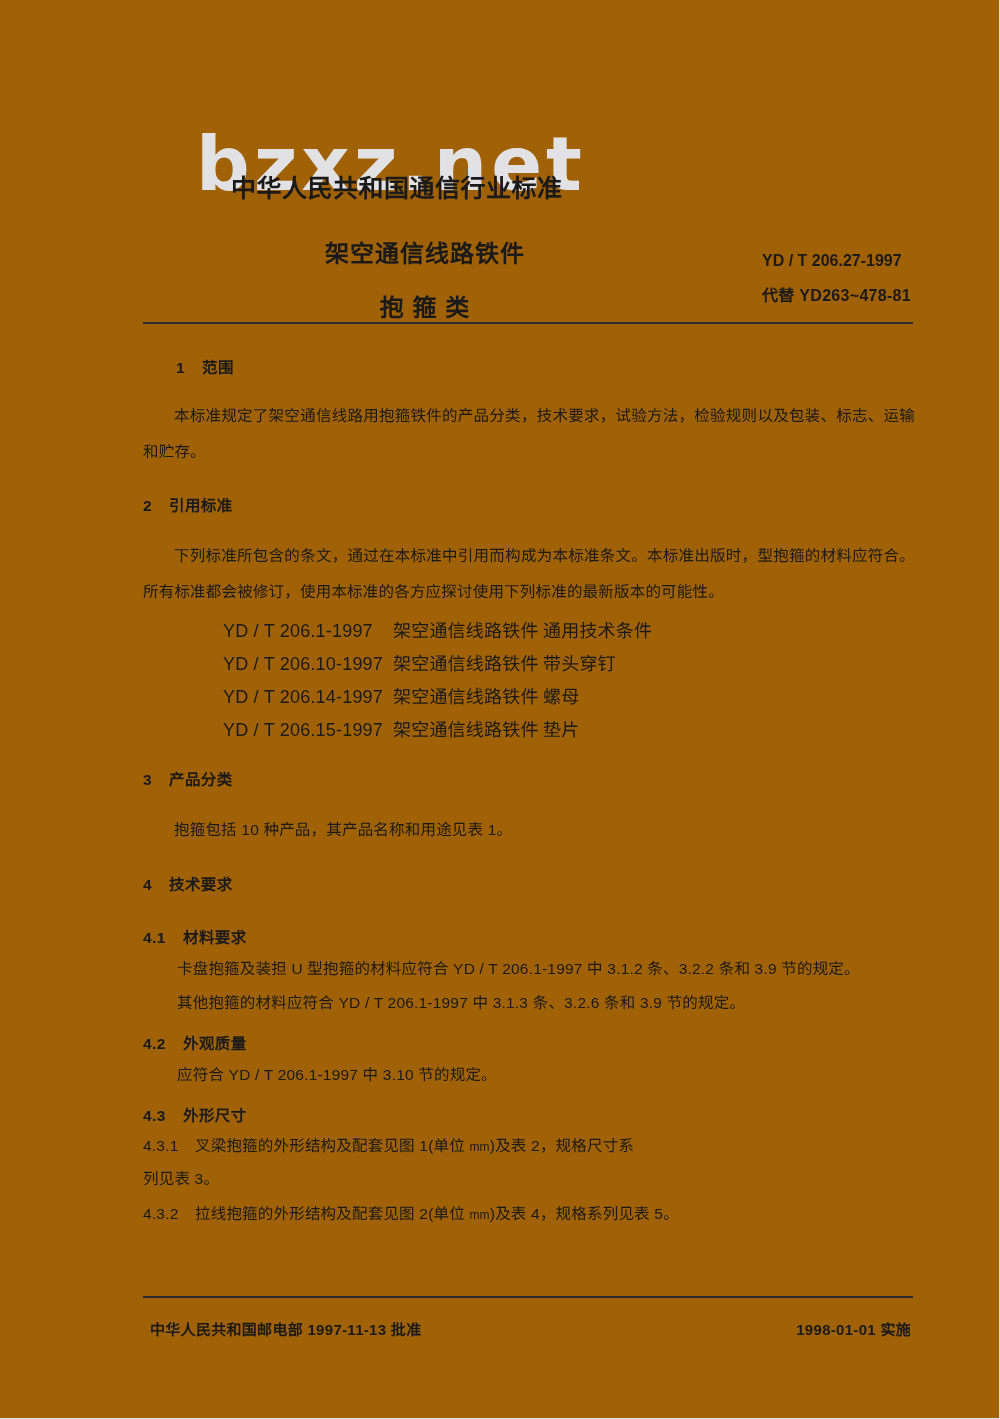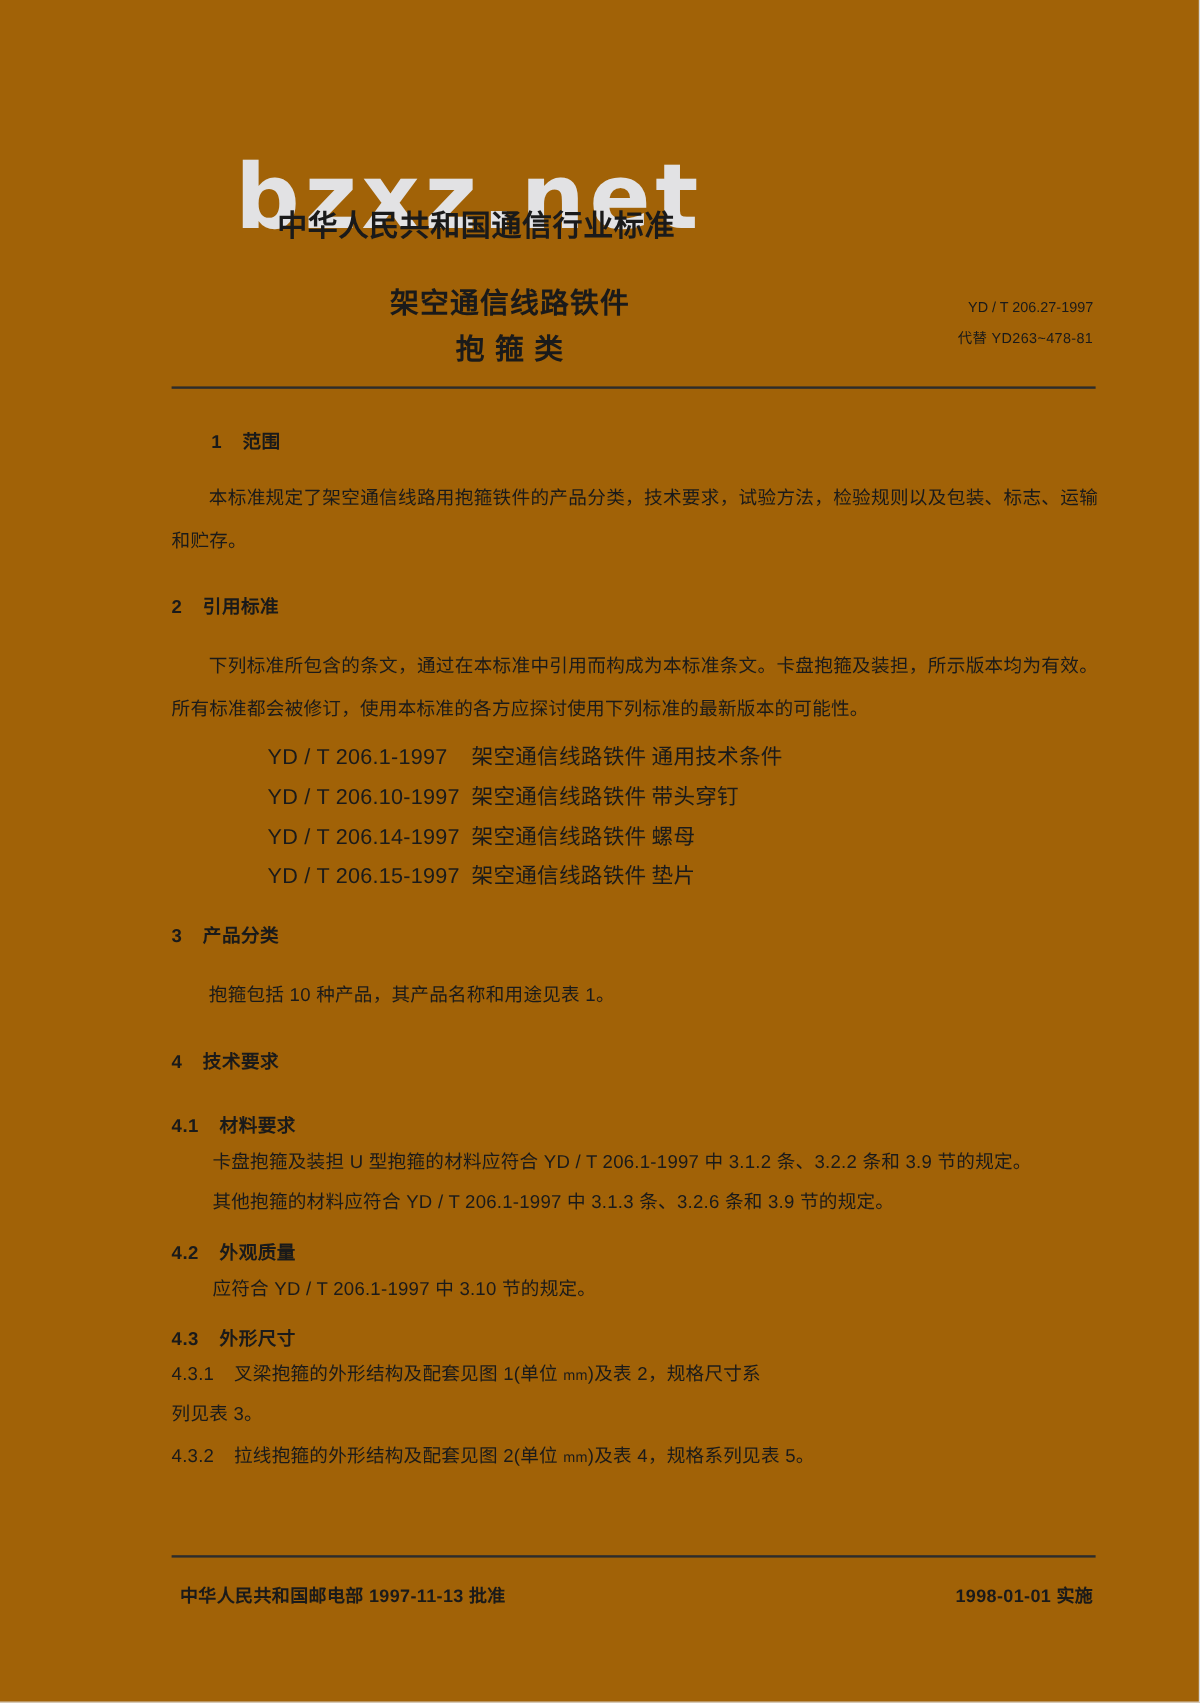--- a/index.html
+++ b/index.html
@@ -65,31 +65,30 @@
     font-weight: 700;
     letter-spacing: 1px;
     line-height: 1.35;
     white-space: nowrap;
   }
   .title-sub {
     font-size: 24px;
     font-weight: 700;
     letter-spacing: 1px;
     line-height: 1.35;
-    margin-top: 6px;
+    margin-top: 22px;
     white-space: nowrap;
   }
 
   .code-block {
     position: absolute;
     right: 88px;
     top: 243px;
-    text-align: right;
-    font-size: 12px;
-    font-weight: 400;
+    font-size: 16px;
+    font-weight: 700;
     line-height: 2.2;
     white-space: nowrap;
   }
   .code-block .code-sub { letter-spacing: 0.3px; }
 
   .rule-top {
     position: absolute;
     left: 143px;
     top: 322px;
     width: 770px;
@@ -210,21 +209,21 @@
     <div class="rule-top"></div>
 
     <div class="sec-head" style="top:355px;margin-left:33px;">
       <span class="num">1</span><span>范围</span>
     </div>
     <div class="para indent" style="top:398px;">本标准规定了架空通信线路用抱箍铁件的产品分类，技术要求，试验方法，检验规则以及包装、标志、运输和贮存。</div>
 
     <div class="sec-head" style="top:493px;">
       <span class="num">2</span><span>引用标准</span>
     </div>
-    <div class="para indent" style="top:538px;">下列标准所包含的条文，通过在本标准中引用而构成为本标准条文。卡盘抱箍及装担，所示版本均为有效。所有标准都会被修订，使用本标准的各方应探讨使用下列标准的最新版本的可能性。</div>
+    <div class="para indent" style="top:538px;">下列标准所包含的条文，通过在本标准中引用而构成为本标准条文。本标准出版时，型抱箍的材料应符合。所有标准都会被修订，使用本标准的各方应探讨使用下列标准的最新版本的可能性。</div>
 
     <div class="ref-line" style="top:616px;">
       <span class="ref-code">YD / T 206.1-1997</span><span class="ref-title">架空通信线路铁件</span><span>通用技术条件</span>
     </div>
     <div class="ref-line" style="top:649px;">
       <span class="ref-code">YD / T 206.10-1997</span><span class="ref-title">架空通信线路铁件</span><span>带头穿钉</span>
     </div>
     <div class="ref-line" style="top:682px;">
       <span class="ref-code">YD / T 206.14-1997</span><span class="ref-title">架空通信线路铁件</span><span>螺母</span>
     </div>

